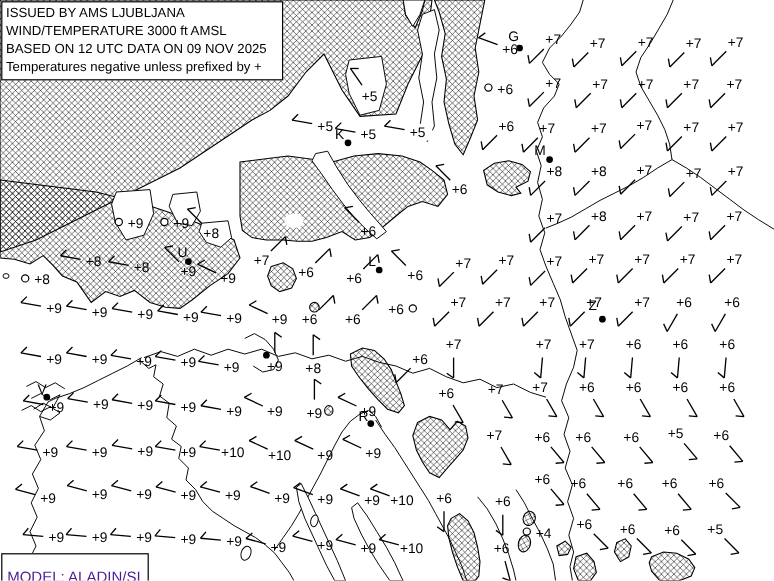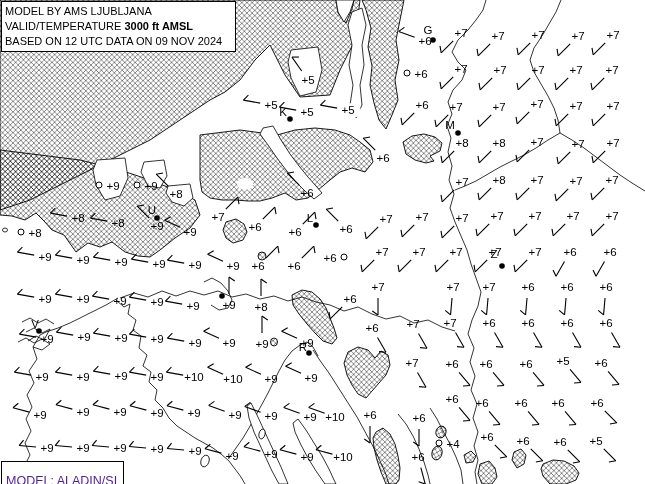--- a/index.html
+++ b/index.html
@@ -1,21 +1,21 @@
 <!DOCTYPE html>
 <html><head>
 <meta charset="utf-8">
 <style>
   html,body{margin:0;padding:0;background:#fff;}
   #stage{position:relative;width:645px;height:484px;background:#fff;overflow:hidden;
          font-family:"Liberation Sans", sans-serif;}
   #mapsvg{position:absolute;left:0;top:0;}
   .info-box{position:absolute;left:1px;top:1px;width:230px;background:#fff;
             border:1px solid #000;padding:2px 0 2px 3px;font-size:11px;line-height:15px;color:#000;}
-  .info-box .b{font-weight:bold;margin-top:48px;}
+  .info-box .b{font-weight:normal;margin-top:48px;}
   .model-box{position:absolute;left:1px;top:461px;background:#fff;border:1px solid #000;
              padding:12px 6px 2px 4px;font-size:12.5px;color:#4c1d95;}
   svg text{font-family:"Liberation Sans", sans-serif;fill:#000;}
 </style>
 </head>
 <body>
 
 <div id="stage">
   <svg id="mapsvg" width="645" height="484" viewBox="0 0 645 484" xmlns="http://www.w3.org/2000/svg">
     <defs>
@@ -821,21 +821,22 @@
           <text x="35" y="328" font-size="11.5px" text-anchor="middle">V</text>
           <circle cx="39" cy="331" r="2.8" fill="#000000"></circle>
         </g>
         <g>
           <circle cx="222" cy="296" r="2.8" fill="#000000"></circle>
         </g>
       </g>
   </svg>
 
   <div class="info-box">
-    <div>MODEL BY AMS LJUBLJANA</div>
-    <div><span>VALID/TEMPERATURE </span><span class="b">3000 ft AMSL</span></div>
-    <div>BASED ON 12 UTC DATA ON 09 NOV 2024</div>
+    <div>ISSUED BY AMS LJUBLJANA</div>
+    <div><span>WIND/TEMPERATURE </span><span class="b">3000 ft AMSL</span></div>
+    <div>BASED ON 12 UTC DATA ON 09 NOV 2025</div>
+    <div>Temperatures negative unless prefixed by +</div>
   </div>
 
   <div class="model-box">
     <span>MODEL: ALADIN/SI</span>
   </div>
 </div>
 
 </body></html>

